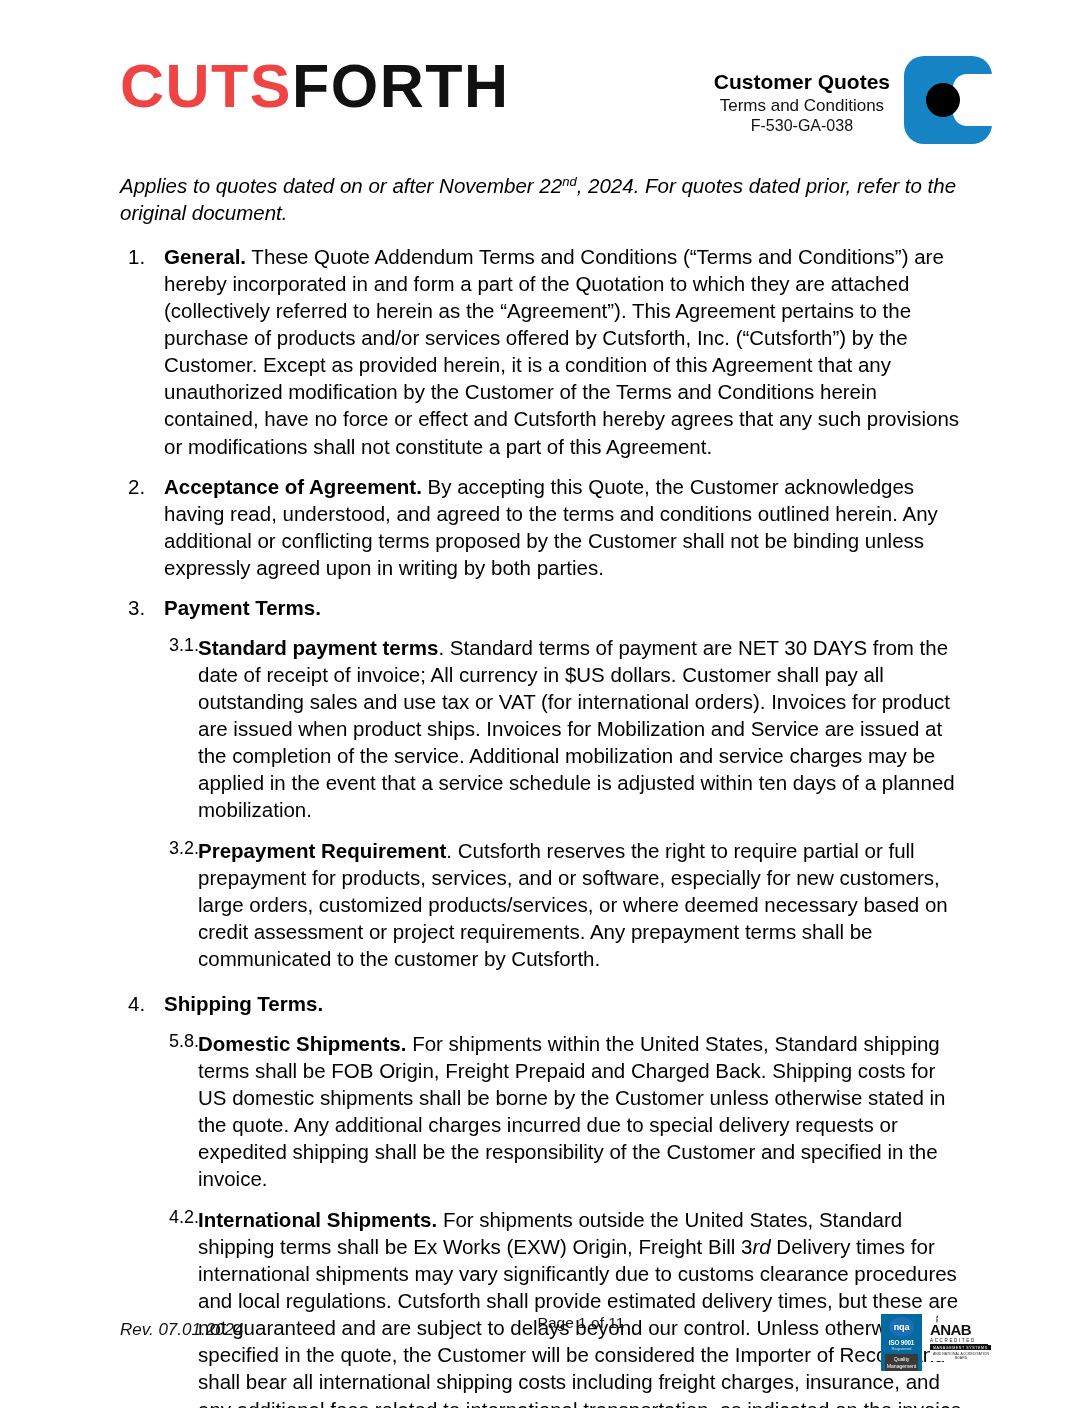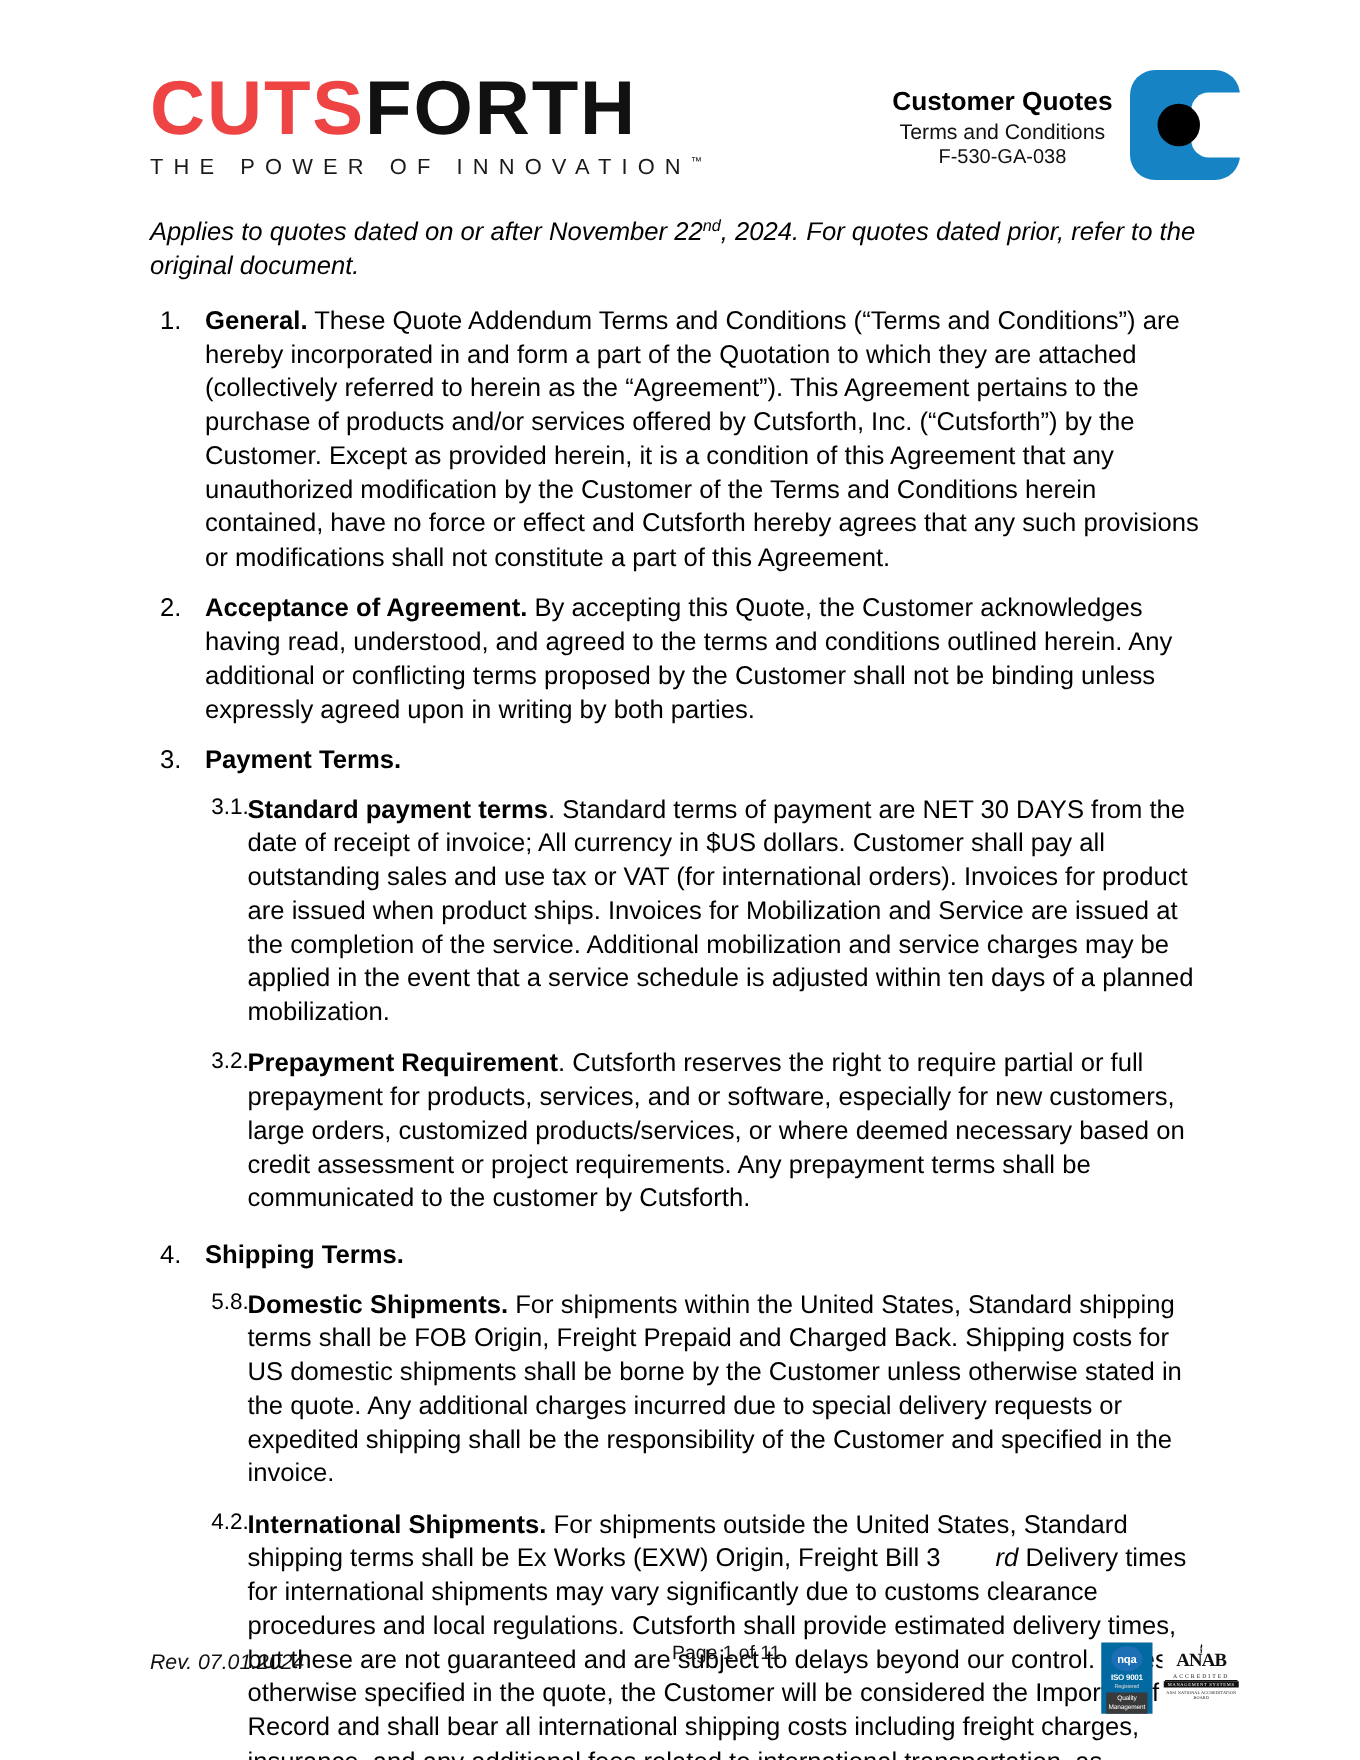--- a/index.html
+++ b/index.html
@@ -180,21 +180,20 @@
     top: 0;
     width: 44px;
     text-align: right;
     font-size: 18px;
   }
   .sub .lead {
     font-weight: bold;
   }
   .sub em.ital, .item em.ital {
     font-style: italic;
-    margin-left: 44px;
   }
   .heading-only {
     margin-bottom: 4px;
   }
 
   
   .footer {
     position: absolute;
     left: 120px;
     right: 96px;
@@ -277,25 +276,24 @@
     letter-spacing: -0.1px;
   }
 
   
   .badge-anab {
     width: 62px;
     height: 47px;
     background: #ffffff;
     display: flex;
     flex-direction: column;
-    align-items: center;
+    align-items: flex-start;
     justify-content: flex-start;
     padding-top: 1px;
     box-sizing: border-box;
-    font-family: Liberation Serif, serif;
   }
   .badge-anab .torch {
     width: 14px;
     height: 13px;
     display: block;
   }
   .badge-anab .word {
     font-size: 15px;
     font-weight: bold;
     letter-spacing: -0.6px;
@@ -334,21 +332,20 @@
 </style>
 </head>
 <body>
 
 <div class="page">
 
   <div class="header">
 
     <div class="brand">
       <div class="brand-word"><span class="brand-cuts">CUTS</span><span class="brand-forth">FORTH</span></div>
-      <div class="brand-tagline"><span>THE POWER OF INNOVATION</span><sup>™</sup></div>
     </div>
 
     <div class="header-right">
       <div class="header-meta">
         <div class="header-title">Customer Quotes</div>
         <div class="header-sub">Terms and Conditions</div>
         <div class="header-code">F-530-GA-038</div>
       </div>
       <div class="cmark">
         <div class="outer"></div>

